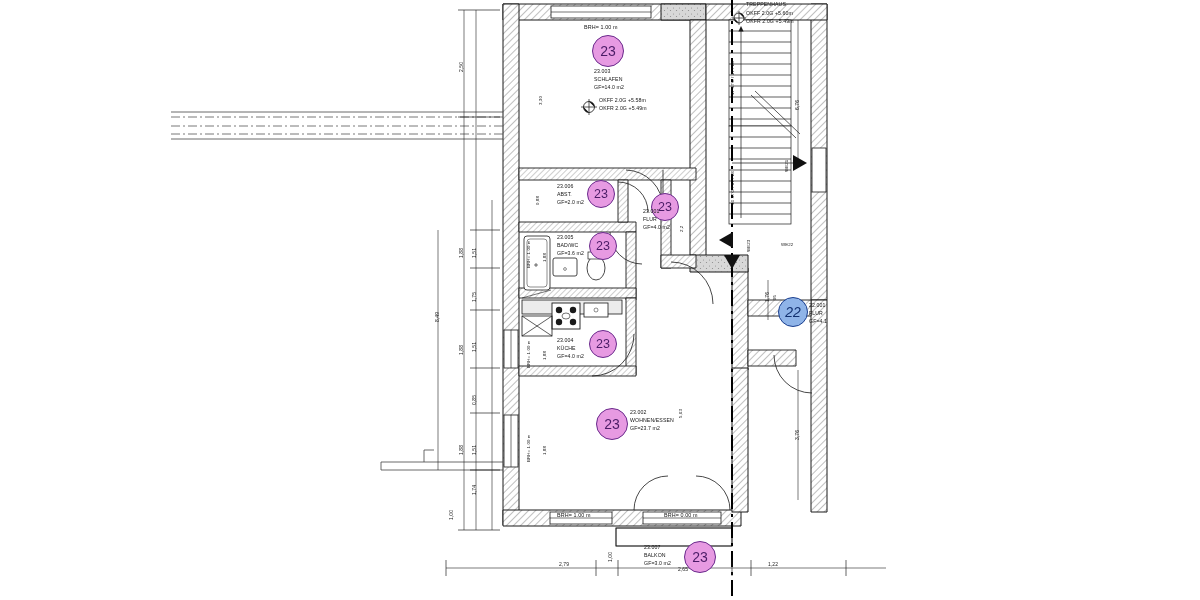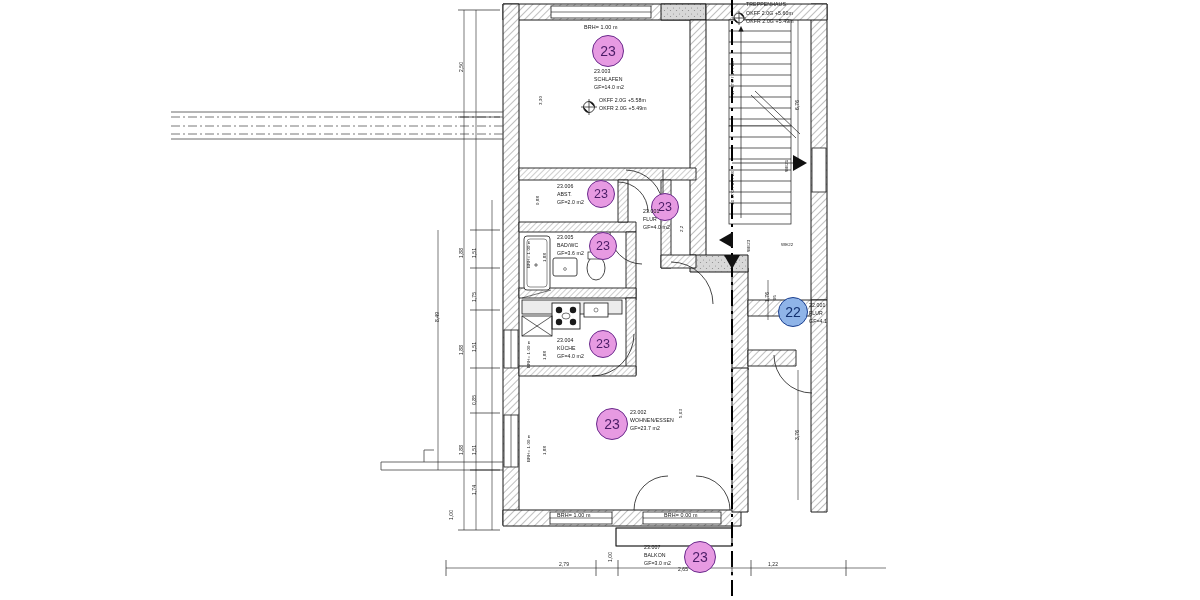--- a/index.html
+++ b/index.html
@@ -316,21 +316,21 @@
 <div class="lbl tiny rot90" style="left:536px;top:455px;">1,88</div>
 <div class="lbl win" style="left:551px;top:512px;">BRH= 1.00 m</div>
 <div class="lbl win" style="left:658px;top:512px;">BRH= 0.00 m</div>
 
 <div class="marker m23" style="left:678px;top:541px;">23</div>
 <div class="lbl" style="left:638px;top:544px;">23.007</div>
 <div class="lbl" style="left:638px;top:552px;">BALKON</div>
 <div class="lbl" style="left:638px;top:560px;">GF=3.0 m2</div>
 <div class="lbl dim" style="left:672px;top:566px;">2,65</div>
 
-<div class="marker m22" style="left:772px;top:297px;">22</div>
+<div class="marker m22" style="left:772px;top:297px;font-style:italic;">22</div>
 <div class="lbl" style="left:803px;top:302px;">22.001</div>
 <div class="lbl" style="left:803px;top:310px;">FLUR</div>
 <div class="lbl" style="left:803px;top:318px;">GF=4.1</div>
 <div class="lbl tiny rot90" style="left:766px;top:300px;">95</div>
 
 <div class="lbl" style="left:740px;top:1px;">TREPPENHAUS</div>
 <div class="lbl" style="left:740px;top:10px;">OKFF 2.0G +5.60m</div>
 <div class="lbl" style="left:740px;top:18px;">OKFR 2.0G +5.49m</div>
 <div class="lbl tiny rot90" style="left:724px;top:95px;">17 STG / 17 / 28</div>
 <div class="lbl tiny rot90" style="left:724px;top:205px;">16 STG / 17 / 28</div>

